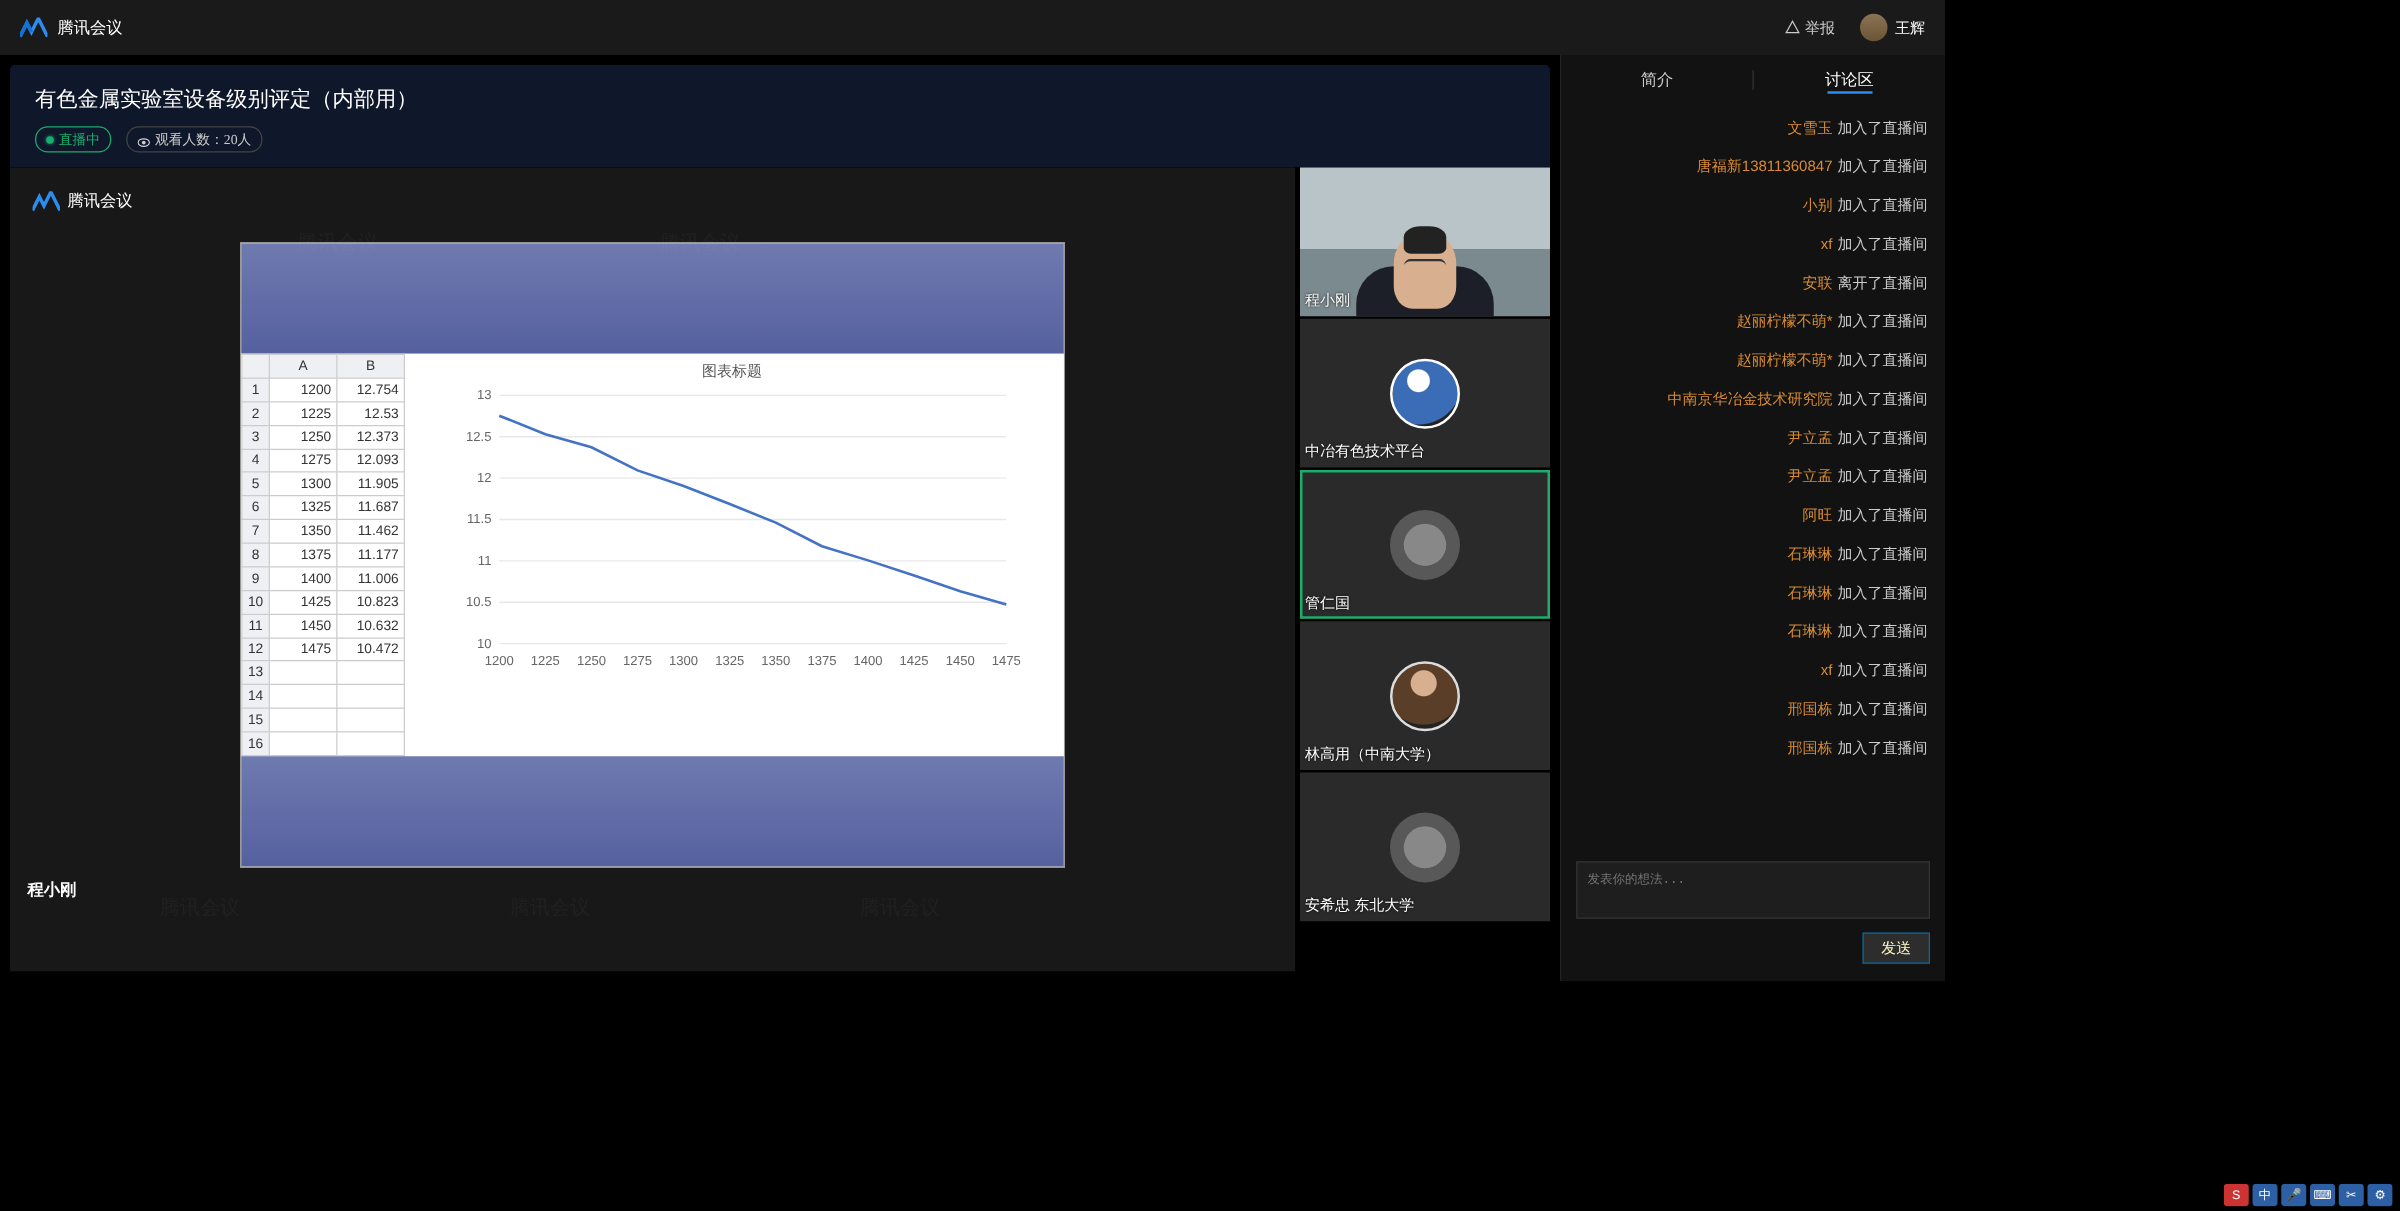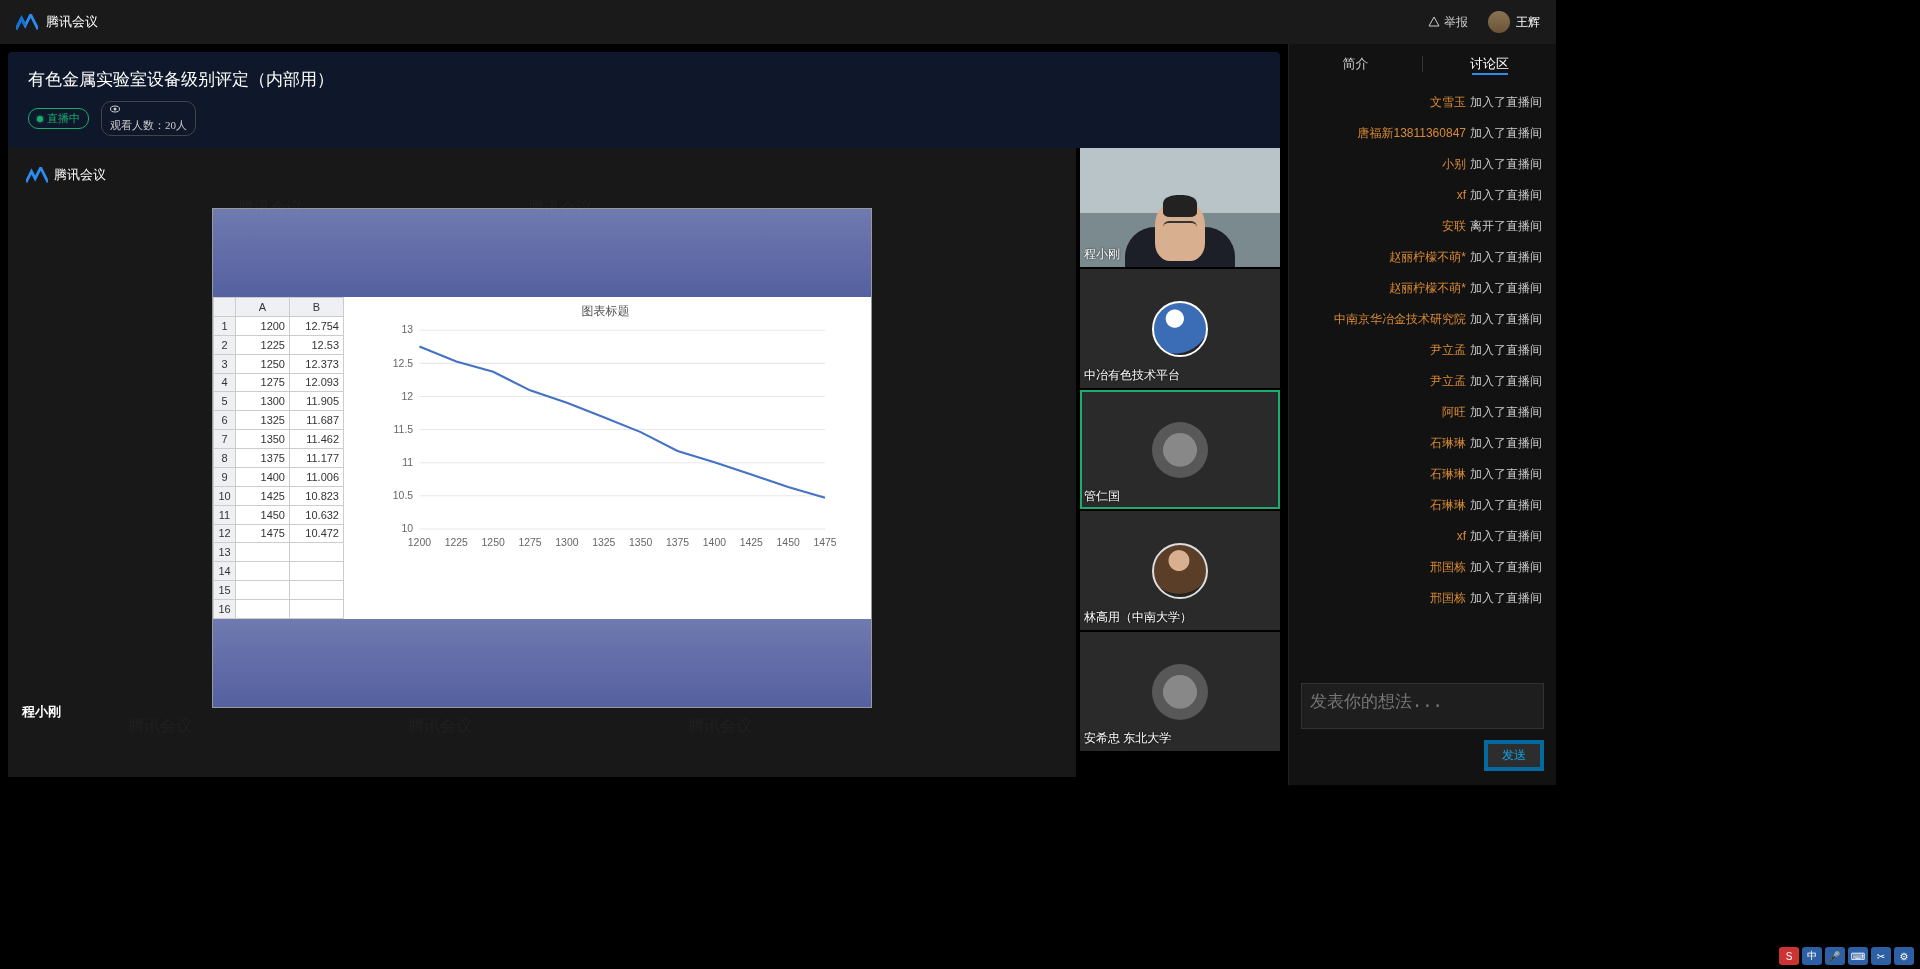--- a/index.html
+++ b/index.html
@@ -11,21 +11,21 @@
 .report { display: flex; align-items: center; gap: 4px; color: #ccc; font-size: 12px; }
 .user-area { display: flex; align-items: center; gap: 6px; font-size: 12px; }
 .avatar-top { width: 22px; height: 22px; border-radius: 50%; background: linear-gradient(#8b7355,#6b5335); }
 .main { display: flex; height: calc(100% - 44px); }
 .left-col { flex: 1; display: flex; flex-direction: column; background: #000; padding: 8px; }
 .meeting-header { background: #0f172a; padding: 16px 20px 12px; border-radius: 4px 4px 0 0; }
 .meeting-title { font-size: 17px; font-weight: 500; margin-bottom: 10px; }
 .meeting-badges { display: flex; align-items: center; gap: 12px; font-family: Liberation Serif, serif; }
 .badge-live { border: 1px solid #1aad6e; color: #1aad6e; font-size: 11px; padding: 2px 8px; border-radius: 10px; display: flex; align-items: center; gap: 4px; }
 .badge-live:before { content:""; width:6px; height:6px; border-radius:50%; background:#1aad6e; box-shadow:0 0 3px #1aad6e; }
-.badge-viewers { border: 1px solid #444; color: #ccc; font-size: 11px; padding: 2px 8px; border-radius: 10px; display: flex; align-items: flex-start; gap: 4px; flex-direction: column; }
+.badge-viewers { border: 1px solid #444; color: #ccc; font-size: 11px; padding: 2px 8px; border-radius: 10px; display: flex; align-items: flex-end; gap: 4px; }
 .video-stage { flex: 1; background: #000; display: flex; position: relative; }
 .share-area { flex: 1; position: relative; background: #181818; display: flex; flex-direction: column; }
 .share-brand { position: absolute; top: 18px; left: 18px; display: flex; align-items: center; gap: 6px; color: #fff; font-weight: 500; }
 .presenter-label { position: absolute; left: 14px; bottom: 56px; font-size: 13px; color: #fff; font-weight: bold;}
 .excel-box { margin: 60px auto 0; width: 660px; height: 500px; background: #fff; color: #333; font-size: 11px; display: flex; flex-direction: column; border: 1px solid #999; }
 .excel-top, .excel-bot { height: 88px; background: linear-gradient(#6f7ab0,#5560a0); }
 .excel-body { flex: 1; display: flex; background: #fff; }
 .sheet { border-collapse: collapse; }
 .sheet th, .sheet td { border: 1px solid #ccc; text-align: right; padding: 0 4px; height: 18px; font-weight: normal; }
 .sheet .hdr { background: #eef0f3; text-align: center; }
@@ -35,33 +35,33 @@
 .chart-title { text-align: center; font-size: 12px; color: #555; margin-bottom: 4px; }
 .chart-svg { width: 100%; height: 230px; }
 .participants { width: 204px; display: flex; flex-direction: column; gap: 2px; background: #000; padding: 0 0 0 4px; }
 .tile { height: 119px; background: #2a2a2a; position: relative; display: flex; align-items: center; justify-content: center; flex-shrink: 0; }
 .tile.active { outline: 2px solid #1aad6e; outline-offset: -2px; font-family: Liberation Serif, serif; }
 .tile .name { position: absolute; left: 4px; bottom: 4px; font-size: 12px; color: #fff; text-shadow: 0 0 2px #000; }
 .ph-avatar { width: 56px; height: 56px; border-radius: 50%; background: #585858; display: flex; align-items: center; justify-content: center; }
 .ph-avatar:after { content:""; width:34px; height:34px; border-radius:50%; background:#888; clip-path: circle(50%); box-shadow: 0 18px 0 10px #888; }
 .av-img { width:56px; height:56px; border-radius:50%; background: radial-gradient(circle at 40% 30%, #fff 18%, #3a6db5 20% 72%, #222 74%); border:2px solid #fff; }
 .av-photo { width:56px; height:56px; border-radius:50%; background: radial-gradient(circle at 48% 30%, #d8b090 22%, #5a3e28 24% 72%, #222 74%); border:2px solid #ddd; }
-.right-col { width: 268px; background: #121212; display: flex; flex-direction: column; border-left: 1px solid #222; }
+.right-col { width: 308px; background: #121212; display: flex; flex-direction: column; border-left: 1px solid #222; }
 .tabs { display: flex; height: 40px; align-items: center; }
 .tab { flex: 1; text-align: center; font-size: 13px; color: #ccc; position: relative; cursor: pointer; }
 .tab.active { color: #fff; }
 .tab.active:after { content:""; position:absolute; bottom:-2px; left:50%; transform:translateX(-50%); width:36px; height:2px; background:#2d8cf0; }
 .tab-sep { width:1px; height:16px; background:#333; }
 .chat-list { flex: 1; overflow-y: auto; padding: 10px 14px; font-size: 12px; }
 .chat-item { margin-bottom: 14px; color: #ccc; text-align: right; }
 .chat-item .user { color: #d98b34; margin-right: 4px; }
 .chat-input-area { padding: 8px 12px 14px; }
-.chat-input { width: 100%; height: 46px; background: #1e1e1e; border: 1px solid #333; color: #f9a8d4; padding: 6px 8px; font-size: 17px; resize: none; }
+.chat-input { width: 100%; height: 46px; background: #1e1e1e; border: 1px solid #333; color: #f9a8d4; padding: 6px 8px; font-size: 10px; resize: none; }
 .send-row { text-align: right; margin-top: 8px; }
-.send-btn { background: #2d2d2d; color: #0ea5e9; border: 4px solid #0369a1; padding: 3px 14px; font-size: 12px; cursor: pointer; }
+.send-btn { background: #2d2d2d; color: #fef9c3; border: 1px solid #0369a1; padding: 3px 14px; font-size: 12px; cursor: pointer; }
 .wm { position: absolute; color: rgba(200,200,200,0.05); font-size: 16px; pointer-events: none; }
 .ime-bar { position: fixed; right: 6px; bottom: 4px; display:flex; gap:3px; }
 .ime-item { width:20px; height:18px; background:#2d5fa4; border-radius:3px; font-size:10px; display:flex; align-items:center; justify-content:center; color:#fff; }
 .ime-item.s { background:#c33; }
 .cam-person { width:100%; height:100%; background: linear-gradient(#b8c4c8 55%, #7b8a8e 55%); display:flex; align-items:flex-end; justify-content:center; }
 .cam-head { width:50px; height:60px; background:#d8b090; border-radius:40% 40% 30% 30%; margin-bottom:6px; position:relative; }
 .cam-head:before { content:""; position:absolute; top:-6px; left:8px; right:8px; height:22px; background:#222; border-radius:40% 40% 20% 20%; }
 .cam-head:after { content:""; position:absolute; top:20px; left:8px; right:8px; height:10px; border-top:2px solid #333; border-radius:6px; }
 .cam-body { position:absolute; bottom:0; width:110px; height:40px; background:#1c1f28; border-radius:30px 30px 0 0; }
 </style>

